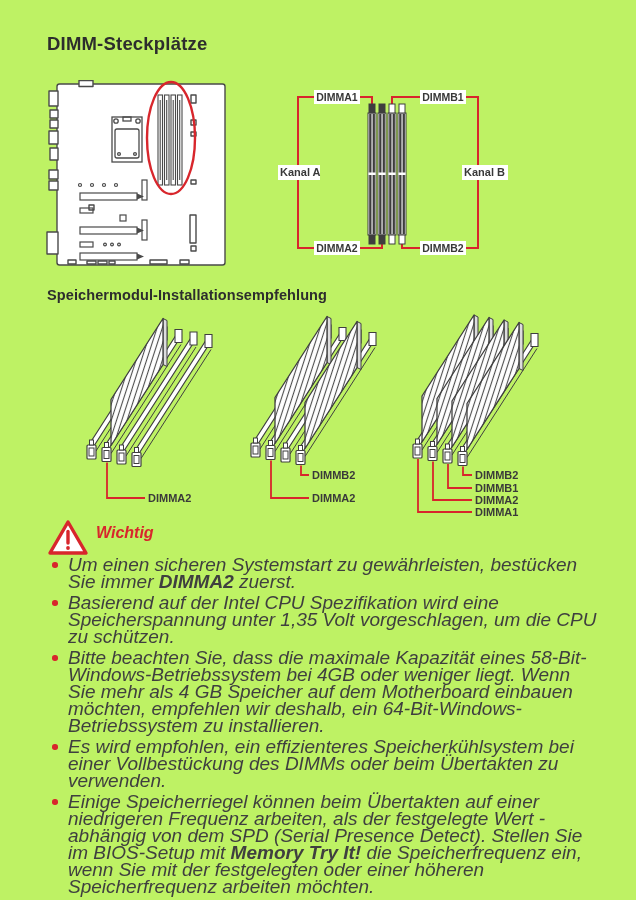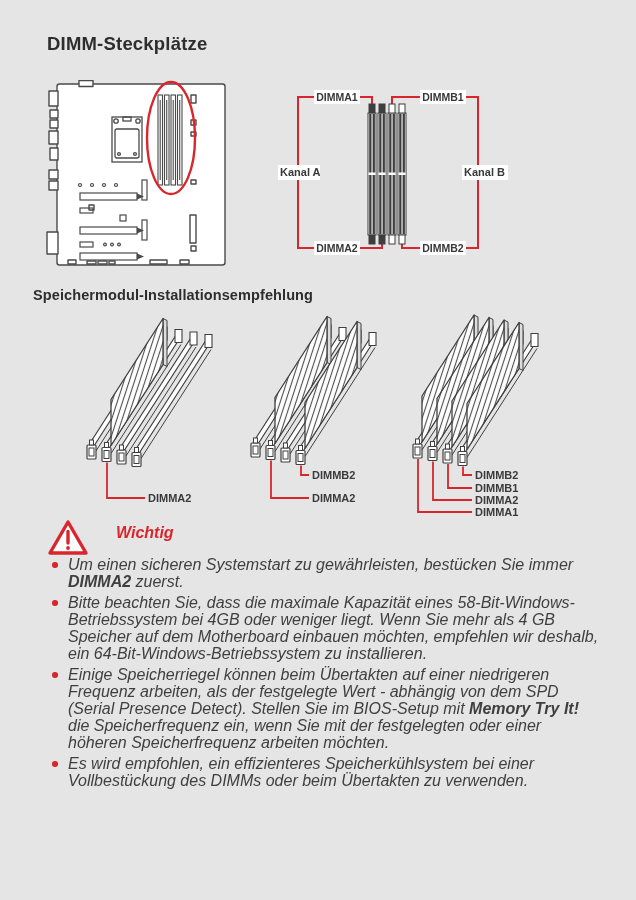--- a/index.html
+++ b/index.html
@@ -4,34 +4,34 @@
 <style>
   :root{
     --red:#d8262c;
     --ink:#3f3f3f;
     --line:#474747;
     --heading:#2d2d2d;
   }
   *{margin:0;padding:0;box-sizing:border-box;}
   html,body{background:#fff;}
   body{font-family:"Liberation Sans",sans-serif;color:var(--ink);}
-  .page{position:relative;width:636px;height:900px;background:#e5e5e5;overflow:hidden;margin:0 auto;}
+  .page{position:relative;width:636px;height:900px;background:#bef264;overflow:hidden;margin:0 auto;}
 
   .h1{position:absolute;left:47px;top:33px;font-size:18.5px;font-weight:bold;color:var(--heading);letter-spacing:.2px;}
-  .h2{position:absolute;left:33px;top:287px;font-size:14.5px;font-weight:bold;color:var(--heading);letter-spacing:.1px;}
+  .h2{position:absolute;left:47px;top:287px;font-size:14.5px;font-weight:bold;color:var(--heading);letter-spacing:.1px;}
 
   .mobo{position:absolute;left:45px;top:80px;}
   .map{position:absolute;left:278px;top:86px;}
   .iso{position:absolute;left:40px;top:308px;}
 
   .warn-icon{position:absolute;left:46px;top:518px;}
-  .warn-title{position:absolute;left:96px;top:524px;font-size:16px;font-weight:bold;font-style:italic;color:var(--red);margin-left:20px;}
+  .warn-title{position:absolute;left:96px;top:524px;font-size:16px;font-weight:bold;font-style:italic;color:var(--red);}
 
   .bullets{position:absolute;left:47px;top:556px;width:552px;list-style:none;
-           font-size:16px;line-height:17px;font-style:italic;color:var(--ink);}
+           font-size:19px;line-height:17px;font-style:italic;color:var(--ink);}
   .bullets li{position:relative;padding-left:21px;margin-bottom:4px;}
   .bullets li::before{content:"";position:absolute;left:5px;top:6px;width:5.5px;height:5.5px;border-radius:50%;background:var(--red);}
   .b{font-weight:bold;}
 
   svg text{font-family:"Liberation Sans",sans-serif;}
 </style>
 </head>
 <body>
 
 <div class="page">
@@ -280,18 +280,19 @@
 
   <svg class="warn-icon" width="44" height="40" viewBox="0 0 44 40">
     <path d="M22 4 L40 35 L4 35 Z" fill="#fff" style="stroke:var(--red)" stroke-width="3.4" stroke-linejoin="round"></path>
     <line x1="22" y1="13.5" x2="22" y2="25" style="stroke:var(--red)" stroke-width="3.4" stroke-linecap="round"></line>
     <circle cx="22" cy="30" r="1.9" style="fill:var(--red)"></circle>
   </svg>
   <span class="warn-title">Wichtig</span>
 
   <ul class="bullets">
     <li><span>Um einen sicheren Systemstart zu gewährleisten, bestücken Sie immer </span><span class="b">DIMMA2</span><span> zuerst.</span></li>
+    <li><span>Basierend auf der Intel CPU Spezifikation wird eine Speicherspannung unter 1,35 Volt vorgeschlagen, um die CPU zu schützen.</span></li>
     <li><span>Bitte beachten Sie, dass die maximale Kapazität eines 58-Bit-Windows-Betriebssystem bei 4GB oder weniger liegt. Wenn Sie mehr als 4 GB Speicher auf dem Motherboard einbauen möchten, empfehlen wir deshalb, ein 64-Bit-Windows-Betriebssystem zu installieren.</span></li>
+    <li><span>Es wird empfohlen, ein effizienteres Speicherkühlsystem bei einer Vollbestückung des DIMMs oder beim Übertakten zu verwenden.</span></li>
     <li><span>Einige Speicherriegel können beim Übertakten auf einer niedrigeren Frequenz arbeiten, als der festgelegte Wert - abhängig von dem SPD (Serial Presence Detect). Stellen Sie im BIOS-Setup mit </span><span class="b">Memory Try It!</span><span> die Speicherfrequenz ein, wenn Sie mit der festgelegten oder einer höheren Speicherfrequenz arbeiten möchten.</span></li>
-    <li><span>Es wird empfohlen, ein effizienteres Speicherkühlsystem bei einer Vollbestückung des DIMMs oder beim Übertakten zu verwenden.</span></li>
   </ul>
 
 </div>
 
 </body></html>

